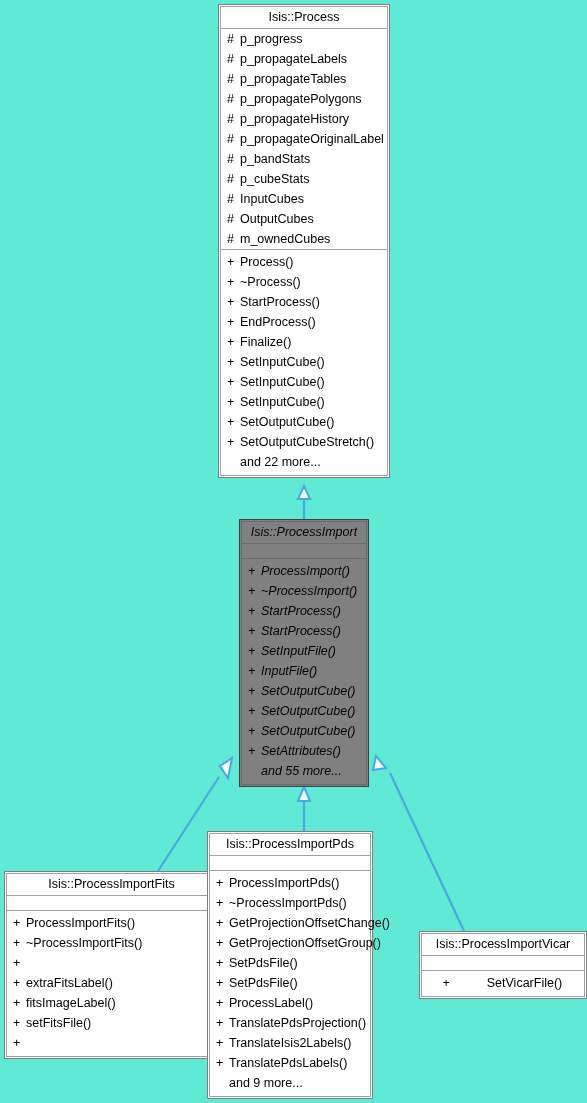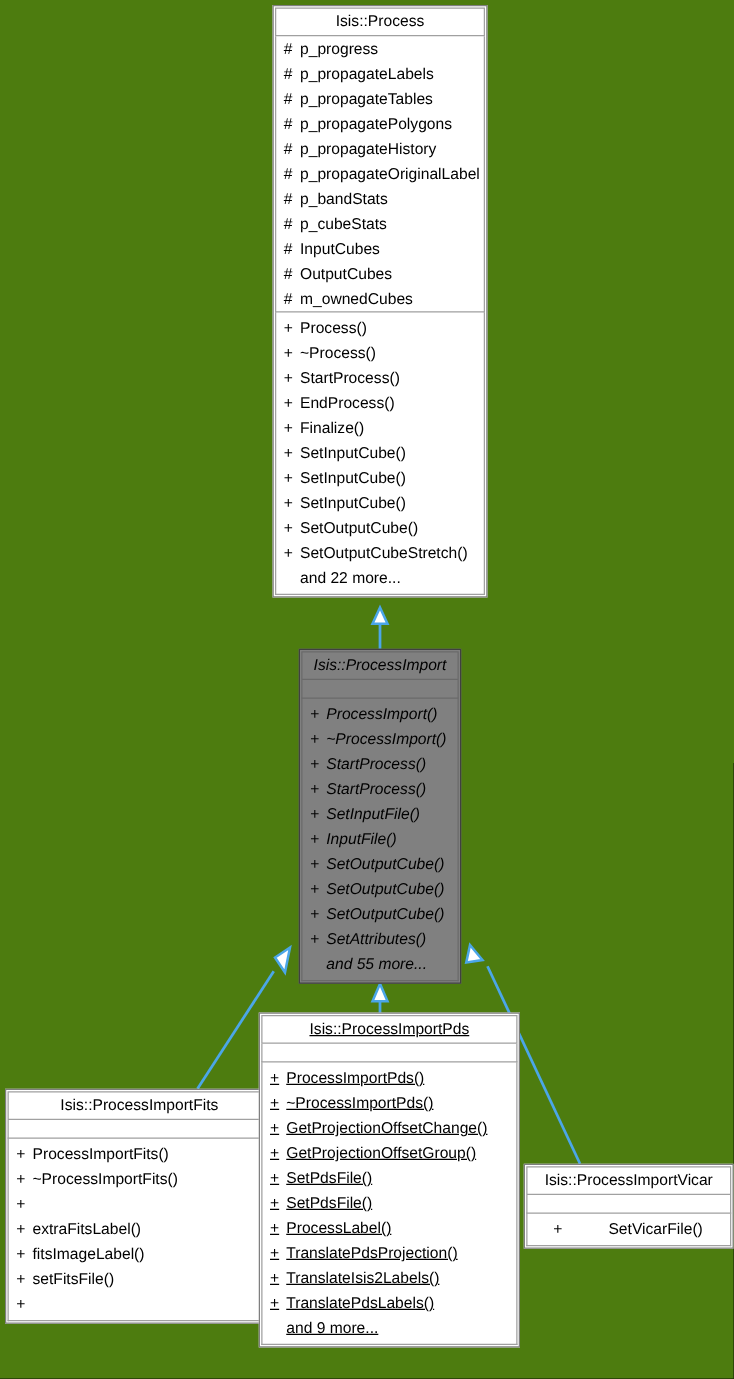--- a/index.html
+++ b/index.html
@@ -5,21 +5,21 @@
 <style>
   html, body {
     margin: 0;
     padding: 0;
     background: #000000;
   }
   #canvas {
     position: relative;
     width: 587px;
     height: 1103px;
-    background: #4d7c0f;
+    background: #5eead4;
     font-family: "Liberation Sans", sans-serif;
     overflow: hidden;
   }
   svg.edges {
     position: absolute;
     left: 0;
     top: 0;
     width: 587px;
     height: 1103px;
     pointer-events: none;
@@ -104,21 +104,21 @@
   .row.centered .vis {
     width: 13px;
     flex: 0 0 13px;
     text-align: center;
     margin-right: 34px;
   }
   
   #box-process        { left: 218px; top: 4px;   width: 172px; }
   #box-processimport  { left: 239px; top: 519px; width: 130px; font-style: italic; }
   #box-fits           { left: 4px;   top: 871px; width: 215px; }
-  #box-pds            { left: 207px; top: 810px; width: 209px; text-decoration: underline; }
+  #box-pds            { left: 207px; top: 831px; width: 166px; }
   #box-vicar          { left: 419px; top: 931px; width: 168px; }
 </style>
 </head>
 <body>
 
 <div id="canvas">
 
   <svg class="edges" viewBox="0 0 587 1103" xmlns="http://www.w3.org/2000/svg">
 
     <g>

